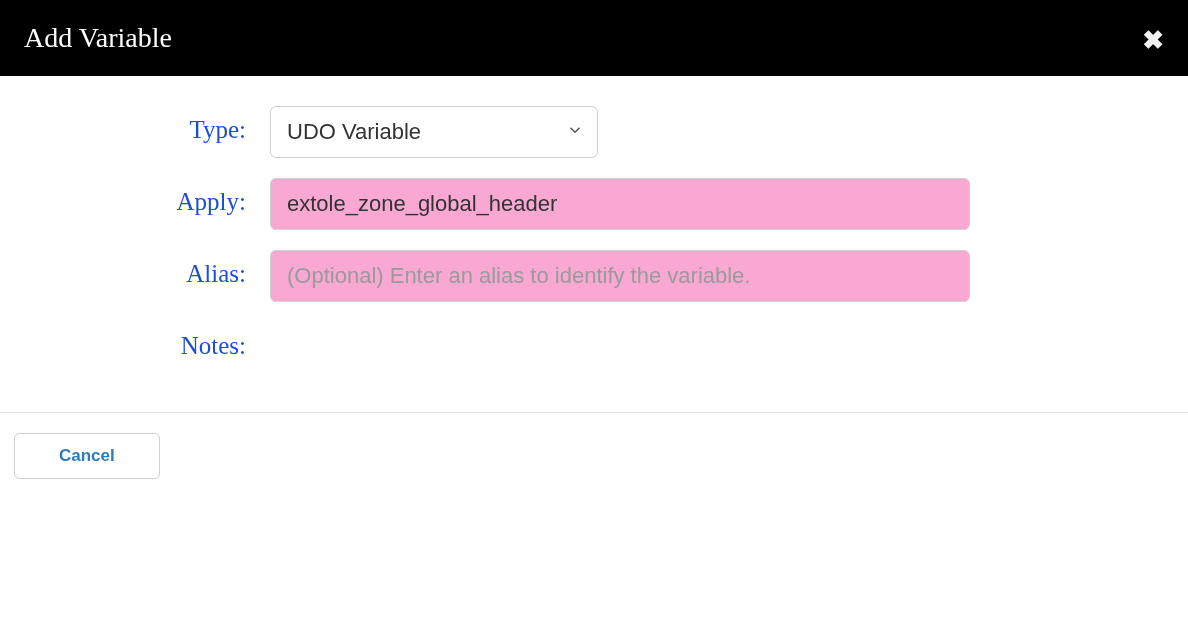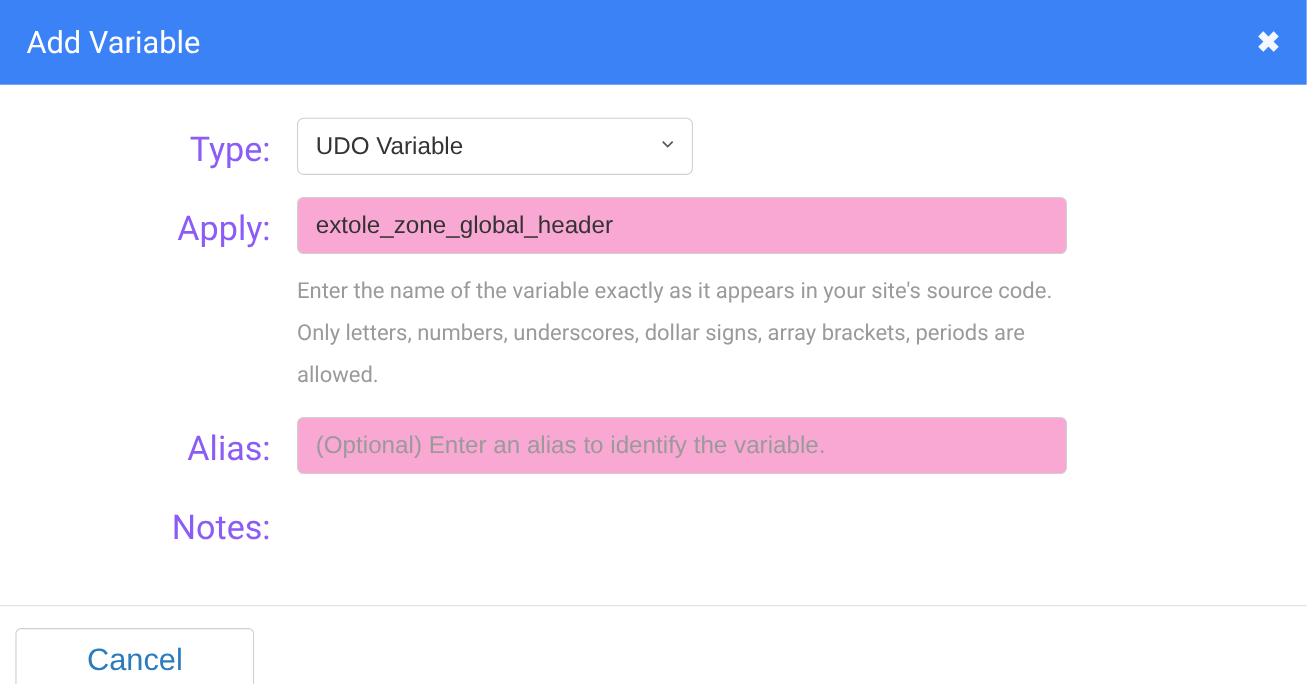--- a/index.html
+++ b/index.html
@@ -11,26 +11,27 @@
       font-family: -apple-system, BlinkMacSystemFont, "Segoe UI", Roboto, "Helvetica Neue", Arial, sans-serif;
       background: #fff;
     }
     .modal {
       width: 1188px;
       background: #fff;
       display: flex;
       flex-direction: column;
     }
     .modal-header {
-      background: #3b82f6;
+      background: #000000;
       color: #fff;
       padding: 22px 24px;
       display: flex;
       justify-content: space-between;
-      align-items: center;
+      align-items: flex-end;
+      font-family: Liberation Serif, serif;
     }
     .modal-title {
       font-size: 28px;
       font-weight: 400;
     }
     .close-icon {
       font-size: 26px;
       font-weight: 700;
       cursor: pointer;
       color: #fff;
@@ -42,31 +43,32 @@
     }
     .form-row {
       display: flex;
       align-items: flex-start;
       margin-bottom: 20px;
     }
     .form-label {
       width: 230px;
       text-align: right;
       padding-right: 24px;
-      font-size: 31px;
-      color: #8b5cf6;
+      font-size: 25px;
+      color: #1d4ed8;
       padding-top: 10px;
+      font-family: Liberation Serif, serif;
     }
     .form-control-wrap {
       flex: 1;
       max-width: 700px;
     }
     .select-wrap {
       position: relative;
-      width: 360px;
+      width: 328px;
     }
     .select-field {
       width: 100%;
       padding: 12px 40px 12px 16px;
       font-size: 22px;
       border: 1px solid #d0d0d0;
       border-radius: 6px;
       background: #fff;
       color: #333;
       appearance: none;
@@ -106,25 +108,26 @@
       line-height: 1.9;
     }
     .modal-footer {
       border-top: 1px solid #e0e0e0;
       padding: 20px 14px;
       display: flex;
       justify-content: space-between;
       align-items: center;
     }
     .btn {
-      padding: 12px 64px;
-      font-size: 28px;
+      padding: 12px 44px;
+      font-size: 17px;
       border-radius: 5px;
       cursor: pointer;
       border: 1px solid transparent;
+      font-weight: bold;
     }
     .btn-cancel {
       background: #fff;
       color: #2c7bbd;
       border: 1px solid #d0d0d0;
     }
     .btn-apply {
       background: #2c7bbd;
       color: #fff;
       border: 1px solid #2c7bbd;
@@ -153,21 +156,20 @@
               </svg>
           </span>
         </div>
       </div>
     </div>
 
     <div class="form-row">
       <div class="form-label">Apply:</div>
       <div class="form-control-wrap">
         <input type="text" class="text-field" value="extole_zone_global_header" style="">
-        <div class="help-text">Enter the name of the variable exactly as it appears in your site's source code. Only letters, numbers, underscores, dollar signs, array brackets, periods are allowed.</div>
       </div>
     </div>
 
     <div class="form-row">
       <div class="form-label">Alias:</div>
       <div class="form-control-wrap">
         <input type="text" class="text-field" placeholder="(Optional) Enter an alias to identify the variable." style="">
       </div>
     </div>
 

